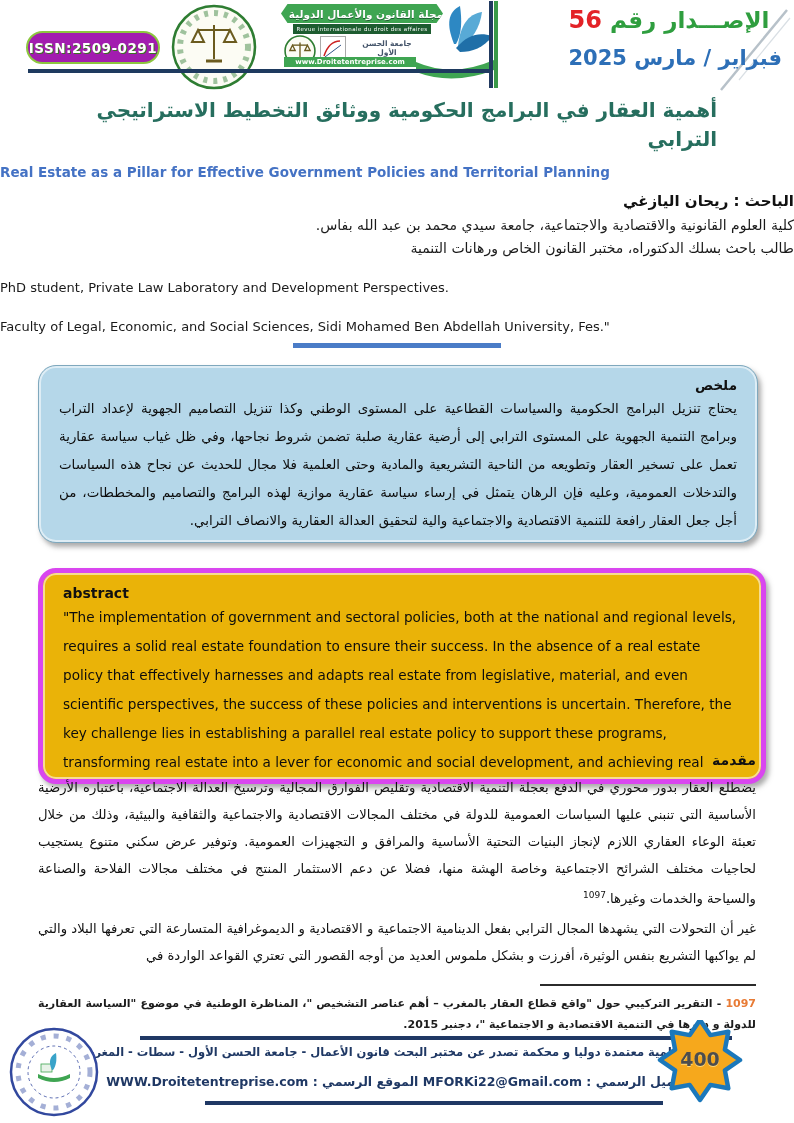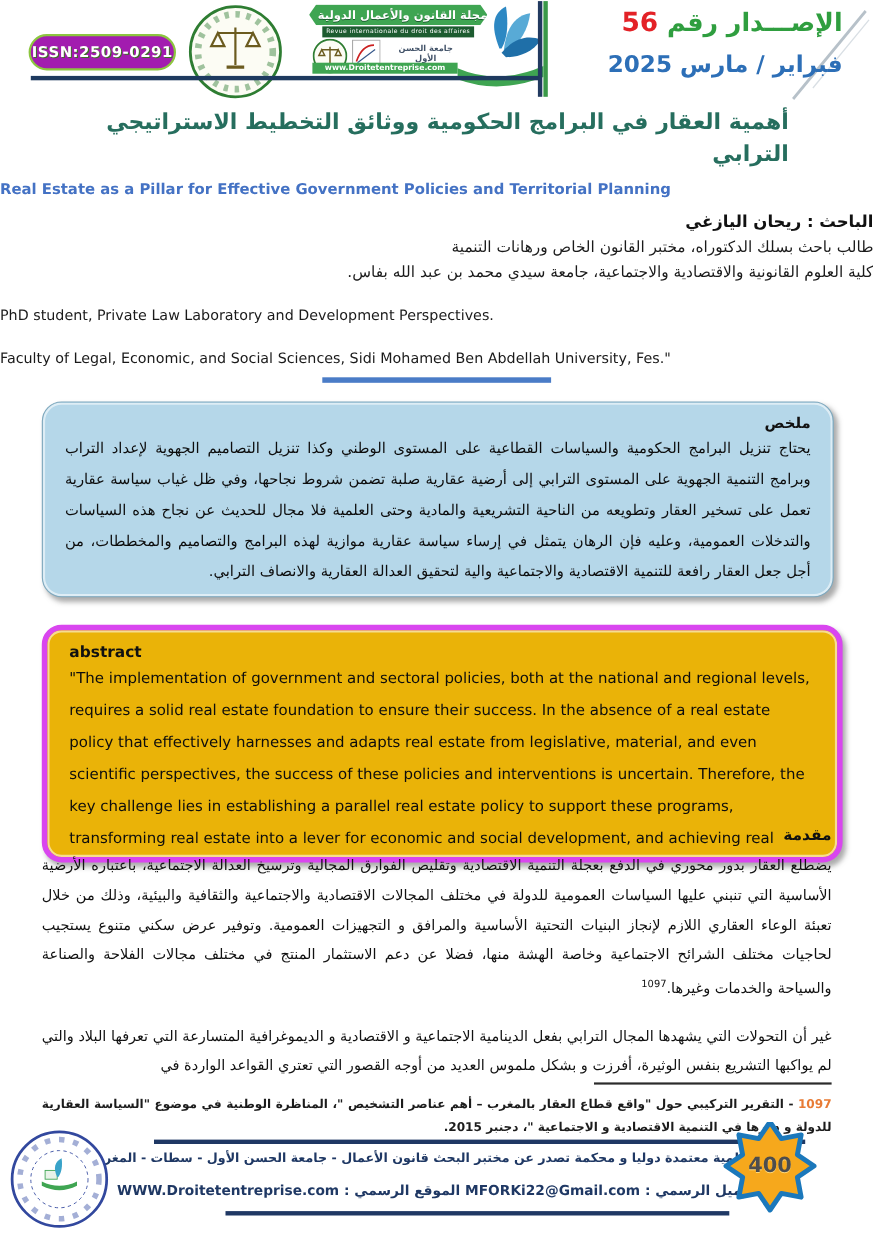--- a/index.html
+++ b/index.html
@@ -21,21 +21,21 @@
   .minilogo{left:284px;top:35px;}
   .chartlogo{left:320px;top:36px;}
   .univ{left:352px;top:39px;width:70px;text-align:center;color:#44546a;font-size:7.5px;line-height:9px;font-weight:bold;}
   .univ small{font-size:4.5px;color:#7f8a99;font-weight:normal;display:block;}
   .sitebar{left:284px;top:57px;width:132px;height:10px;background:#3fa552;color:#fff;font-weight:bold;
     font-size:7px;display:flex;align-items:center;justify-content:center;}
   .bookart{left:408px;top:2px;}
   .vbar1{left:489px;top:1px;width:4px;height:87px;background:#223a60;}
   .vbar2{left:494px;top:1px;width:4px;height:87px;background:#3a9948;}
   .penline{right:0;top:4px;}
-  .issue{right:28px;top:6px;direction:rtl;text-align:right;white-space:nowrap;}
+  .issue{right:12px;top:6px;direction:rtl;text-align:left;white-space:nowrap;}
   .issue-l1{font-size:23px;font-weight:bold;color:#2f9e3f;margin-bottom:12px;}
   .issue-num{color:#e32227;font-size:24px;}
   .issue-l2{font-size:21px;font-weight:bold;color:#2d6fb7;}
 
   
   .titleblock{left:0;top:96px;width:794px;}
   .title-ar{font-size:20px;font-weight:bold;color:#266e5e;max-width:640px;margin:0 auto;line-height:1.45;direction:rtl;}
   .title-en{margin-top:10px;font-size:13.5px;font-weight:bold;color:#4472c4;}
   .auth-name{margin-top:12px;font-size:15px;font-weight:bold;color:#111;direction:rtl;}
   .affil-ar{margin-top:7px;font-size:14px;color:#1a1a1a;direction:rtl;}
@@ -49,21 +49,21 @@
   .box-green{top:540px;height:198px;background:#eab308;border:5px solid #d946ef;}
   .box-h-ar{font-size:13.5px;font-weight:bold;text-align:right;direction:rtl;margin:3px 0 2px;}
   .box-h-en{font-size:14px;font-weight:bold;text-align:left;margin:4px 0 2px;}
   .box-body-ar{direction:rtl;text-align:justify;font-size:13.4px;line-height:28px;color:#0d0d0d;}
   .box-body-en{text-align:left;font-size:13.6px;line-height:29px;color:#0d0d0d;}
 
   
   .intro{left:38px;top:752px;width:718px;direction:rtl;}
   .intro-h{font-size:14px;font-weight:bold;text-align:right;margin:0 0 6px;}
   .intro p{margin:0;text-align:justify;font-size:13.2px;line-height:27px;}
-  .intro p.p2{margin-top:17px;}
+  .intro p.p2{margin-top:3px;}
   sup.fnref{font-size:9px;vertical-align:super;}
 
   
   .footnote{left:38px;top:984px;width:718px;}
   .fn-sep{width:216px;height:2px;background:#2b2b2b;margin-left:auto;}
   .fn-text{direction:rtl;text-align:justify;font-size:11px;line-height:21px;font-weight:bold;color:#1c1c1c;margin-top:7px;}
   .fn-num{color:#e87b35;direction:ltr;unicode-bidi:embed;}
 
   
   .f-line-top{left:140px;top:1036px;width:592px;height:3.5px;background:#1f3864;}
@@ -165,22 +165,22 @@
     <span>الإصـــدار رقم</span>
     <span class="issue-num">56</span>
   </div>
   <div class="issue-l2">فبراير / مارس 2025</div>
 </div>
 
 <div class="abs titleblock">
   <div class="title-ar">أهمية العقار في البرامج الحكومية ووثائق التخطيط الاستراتيجي الترابي</div>
   <div class="title-en">Real Estate as a Pillar for Effective Government Policies and Territorial Planning</div>
   <div class="auth-name">الباحث : ريحان اليازغي</div>
+  <div class="affil-ar">كلية العلوم القانونية والاقتصادية والاجتماعية، جامعة سيدي محمد بن عبد الله بفاس.</div>
   <div class="affil-ar">طالب باحث بسلك الدكتوراه، مختبر القانون الخاص ورهانات التنمية</div>
-  <div class="affil-ar">كلية العلوم القانونية والاقتصادية والاجتماعية، جامعة سيدي محمد بن عبد الله بفاس.</div>
   <div class="affil-en">PhD student, Private Law Laboratory and Development Perspectives.</div>
   <div class="affil-en">Faculty of Legal, Economic, and Social Sciences, Sidi Mohamed Ben Abdellah University, Fes."</div>
   <div class="blue-divider"></div>
 </div>
 
 <div class="abs box box-blue">
   <div class="box-h-ar">ملخص</div>
   <div class="box-body-ar">يحتاج تنزيل البرامج الحكومية والسياسات القطاعية على المستوى الوطني وكذا تنزيل التصاميم الجهوية لإعداد التراب وبرامج التنمية الجهوية على المستوى الترابي إلى أرضية عقارية صلبة تضمن شروط نجاحها، وفي ظل غياب سياسة عقارية تعمل على تسخير العقار وتطويعه من الناحية التشريعية والمادية وحتى العلمية فلا مجال للحديث عن نجاح هذه السياسات والتدخلات العمومية، وعليه فإن الرهان يتمثل في إرساء سياسة عقارية موازية لهذه البرامج والتصاميم والمخططات، من أجل جعل العقار رافعة للتنمية الاقتصادية والاجتماعية والية لتحقيق العدالة العقارية والانصاف الترابي.</div>
 </div>
 

